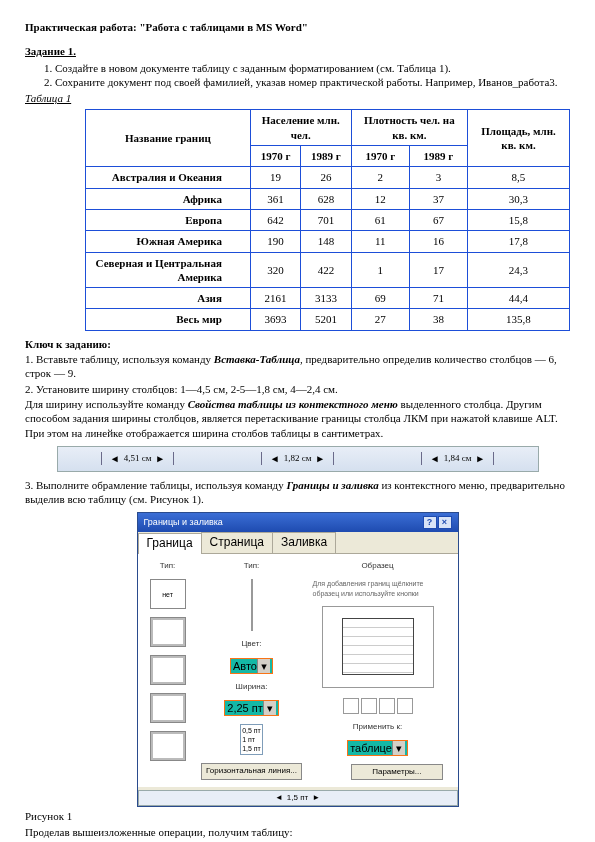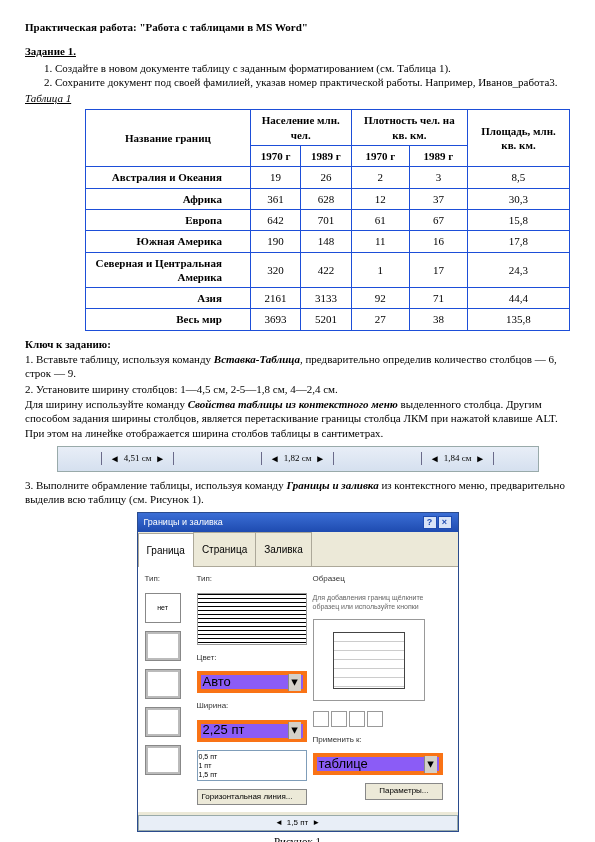--- a/index.html
+++ b/index.html
@@ -75,36 +75,36 @@
   background: #d9e4f7;
   border: 1px solid #1e4bb0;
   margin-left: 1px;
   text-align: center;
   line-height: 10px;
   color: #1e4bb0;
   font-weight: bold;
 }
 .tabs { display: flex; border-bottom: 1px solid #aca899; background: #ece9d8; }
 .tab {
-  padding: 10px 8px;
+  padding: 2px 8px;
   border: 1px solid #aca899;
   border-bottom: none;
   background: #ece9d8;
   margin-right: -1px;
-  font-size: 10px;
+  font-size: 12px;
 }
 .tab.active { background: #fff; position: relative; top: 1px; }
 .dialog-body {
   background: #fff;
   display: flex;
   padding: 6px;
   gap: 6px;
   border: 1px solid #fff;
 }
-.dcol { display: flex; flex-direction: column; gap: 8px; }
+.dcol { display: flex; flex-direction: column; gap: 8px; align-items: center; }
 .dcol.left { width: 46px; }
 .dcol.mid { width: 110px; }
 .dcol.right { width: 130px; }
 .thumb {
   width: 34px; height: 28px;
   border: 1px solid #888;
   background: #fff;
   display: flex;
   align-items: center;
   justify-content: center;
@@ -113,63 +113,63 @@
 }
 .thumb.inner {
   box-shadow: inset 0 0 0 2px #bbb;
 }
 .label-sm { font-size: 8px; color: #333; }
 .style-line {
   height: 10px; border: 1px solid #999;
   background: repeating-linear-gradient(to bottom, #000 0 1px, #fff 1px 4px);
 }
 .select {
-  border: 4px solid #f97316;
-  background: #8b5cf6;
+  border: 1px solid #f97316;
+  background: #14b8a6;
   height: 14px;
   display: flex;
   align-items: center;
   justify-content: space-between;
   padding: 0 2px;
-  font-size: 13px;
+  font-size: 11px;
 }
 .select .dd { width: 12px; text-align: center; background: #d4d0c8; border-left: 1px solid #888; }
 .preview {
   border: 1px solid #999;
   width: 110px; height: 80px;
   background: #fff;
   display: flex;
   align-items: center;
   justify-content: center;
 }
 .preview-grid {
   width: 70px; height: 55px;
   border: 1px solid #444;
   background:
     repeating-linear-gradient(to bottom, #fff 0 8px, #ccc 8px 9px);
 }
 .btnrow { display: flex; justify-content: flex-end; gap: 6px; padding: 4px 8px 6px; background: #ece9d8; }
 .winbtn {
   border: 1px solid #888;
   background: #ece9d8;
-  padding: 2px 13px;
+  padding: 2px 20px;
   font-size: 8px;
 }
 .ruler2 {
   height: 14px;
   background: #e8eef7;
   border: 1px solid #9aa;
   margin-top: 3px;
   display: flex;
   align-items: center;
   justify-content: center;
   font-size: 8px;
   gap: 4px;
 }
-.caption { text-align: center; margin-top: 2px; }
+.caption { text-align: left; margin-top: 2px; }
 .iconrow {
   display: flex; gap: 2px; margin-top: 2px;
 }
 .iconrow .ib {
   width: 14px; height: 14px; border: 1px solid #999; background: #fff;
 }
 </style>
 </head>
 <body>
 
@@ -235,21 +235,21 @@
         <td>320</td>
         <td>422</td>
         <td>1</td>
         <td>17</td>
         <td>24,3</td>
       </tr>
   <tr>
         <td class="name">Азия</td>
         <td>2161</td>
         <td>3133</td>
-        <td>92</td>
+        <td>69</td>
         <td>71</td>
         <td>44,4</td>
       </tr>
   <tr>
         <td class="name">Весь мир</td>
         <td>3693</td>
         <td>5201</td>
         <td>27</td>
         <td>38</td>
         <td>135,8</td>

